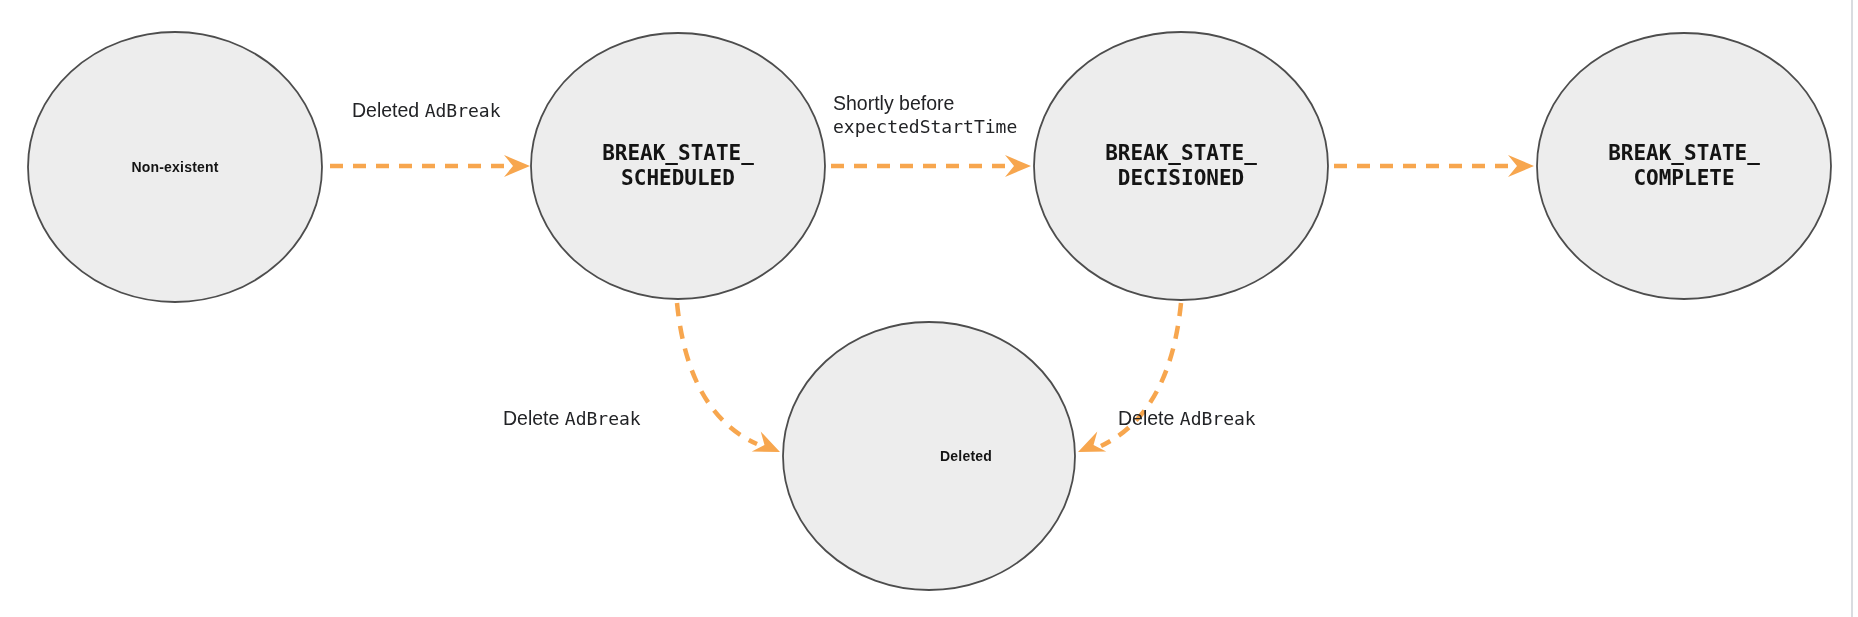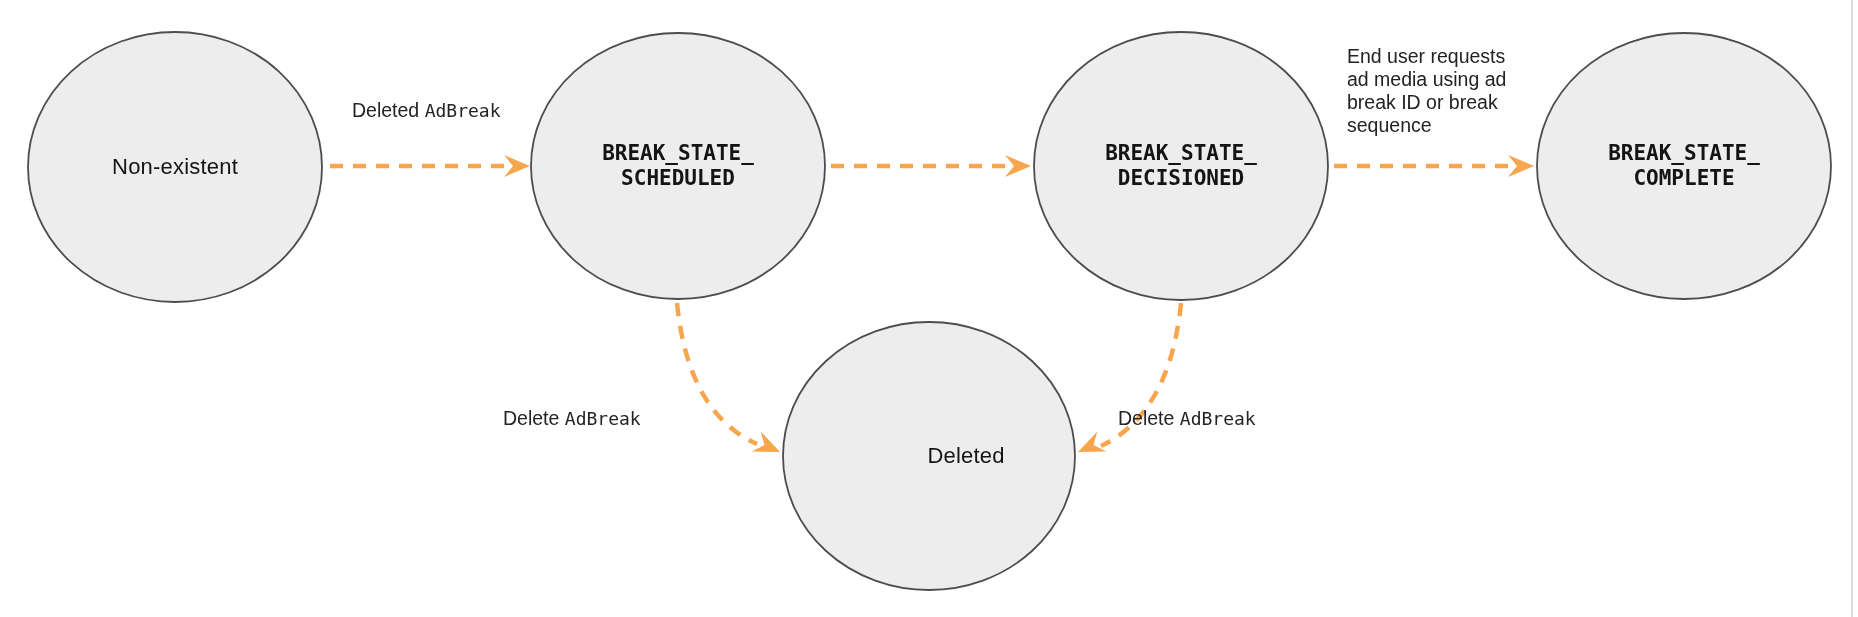--- a/index.html
+++ b/index.html
@@ -23,22 +23,22 @@
   .node-label {
     position: absolute;
     transform: translate(-50%, -50%);
     text-align: center;
     white-space: pre-line;
     color: #141414;
     width: max-content;
   }
   .state-plain {
     font-family: "Liberation Sans", sans-serif;
-    font-weight: normal;
-    font-size: 22px;
+    font-weight: bold;
+    font-size: 14px;
     letter-spacing: 0.2px;
   }
   .state-code {
     font-family: "DejaVu Sans Mono", monospace;
     font-weight: bold;
     font-size: 21px;
     line-height: 25px;
   }
   .edge-label {
     position: absolute;
@@ -90,23 +90,20 @@
   <div class="node-label state-code" style="left:678px; top:166px;">BREAK_STATE_
 SCHEDULED</div>
   <div class="node-label state-code" style="left:1181px; top:166px;">BREAK_STATE_
 DECISIONED</div>
   <div class="node-label state-code" style="left:1684px; top:166px;">BREAK_STATE_
 COMPLETE</div>
   <div class="node-label state-plain" style="left:966px; top:456px;">Deleted</div>
 
   <div class="edge-label" style="left:352px; top:99px;"><span>Deleted </span><span class="code">AdBreak</span></div>
 
+  <div class="edge-label" style="left:833px; top:92px;"><span>Shortly before</span><br><span class="code">expectedStartTime</span></div>
 
-  <div class="edge-label" style="left:1347px; top:45px;">End user requests
-ad media using ad
-break ID or break
-sequence</div>
 
   <div class="edge-label" style="left:503px; top:407px;"><span>Delete </span><span class="code">AdBreak</span></div>
 
   <div class="edge-label" style="left:1118px; top:407px;"><span>Delete </span><span class="code">AdBreak</span></div>
 
 </div>
 
 </body></html>

